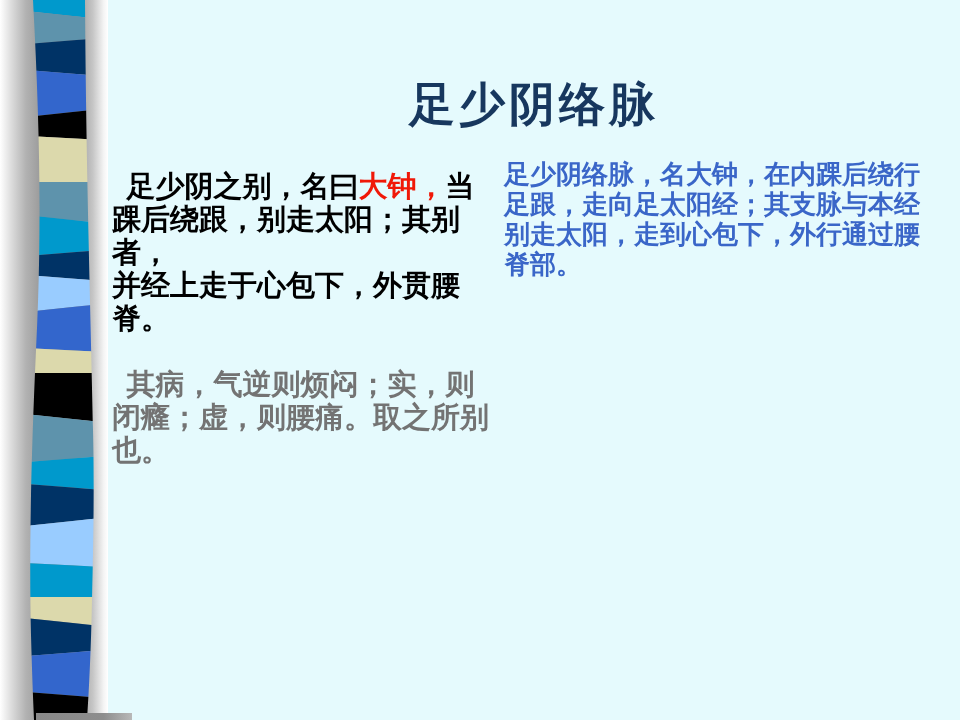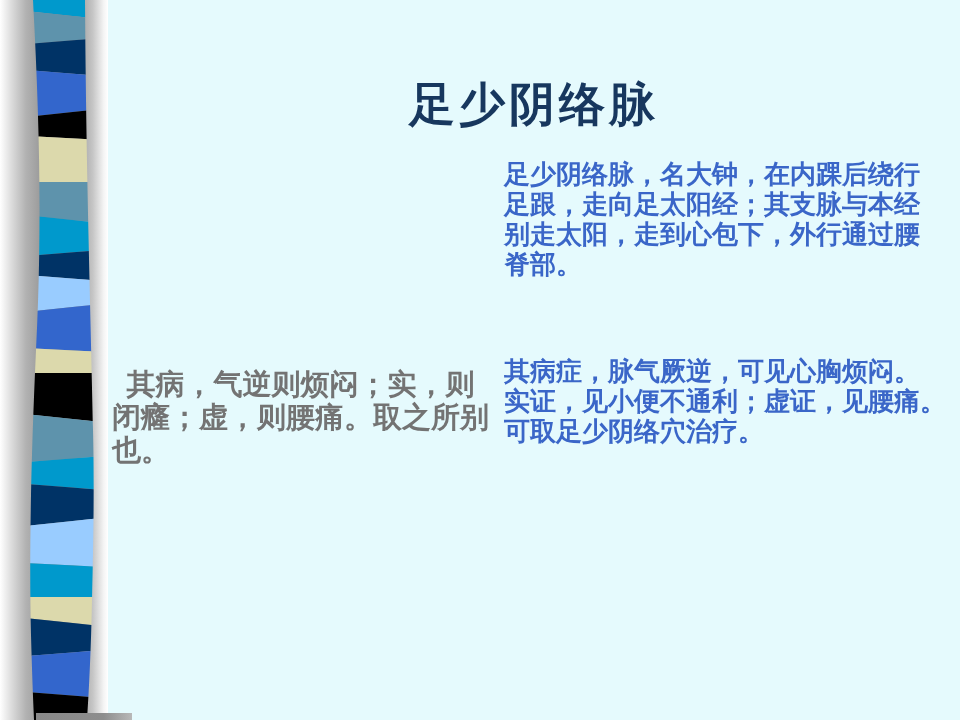--- a/index.html
+++ b/index.html
@@ -91,27 +91,27 @@
         <polygon points="26,618 102,626 102,650 26,656" fill="#003366"></polygon>
         <polygon points="26,656 102,650 102,698 26,692" fill="#3366CC"></polygon>
         <polygon points="26,692 102,698 102,720 26,720" fill="#000000"></polygon>
       </g>
   </svg>
 
   <div class="ribbon-bottom-shadow"></div>
 
   <div class="slide-title" style="color: rgb(23, 55, 94);">足少阴络脉</div>
 
+  <div class="para left-col" id="p-left-1" style="color: rgb(0, 0, 0);"><span>  足少阴之别，名曰</span><span class="hl" style="color: rgb(240, 24, 8);">大钟，</span><span>当
+踝后绕跟，别走太阳；其别者，
+并经上走于心包下，外贯腰脊。</span></div>
 
   <div class="para left-col" id="p-left-2" style="color: #737373;"><span>  其病，气逆则烦闷；实，则
 闭癃；虚，则腰痛。取之所别
 也。</span></div>
 
   <div class="para right-col" id="p-right-1" style="color: rgb(58, 102, 200);"><span>足少阴络脉，名大钟，在内踝后绕行
 足跟，走向足太阳经；其支脉与本经
 别走太阳，走到心包下，外行通过腰
 脊部。</span></div>
 
-  <div class="para right-col" id="p-right-2" style="color: rgb(58, 102, 200);"><span>其病症，脉气厥逆，可见心胸烦闷。
-实证，见小便不通利；虚证，见腰痛。
-可取足少阴络穴治疗。</span></div>
 
 </div>
 
 </body></html>

